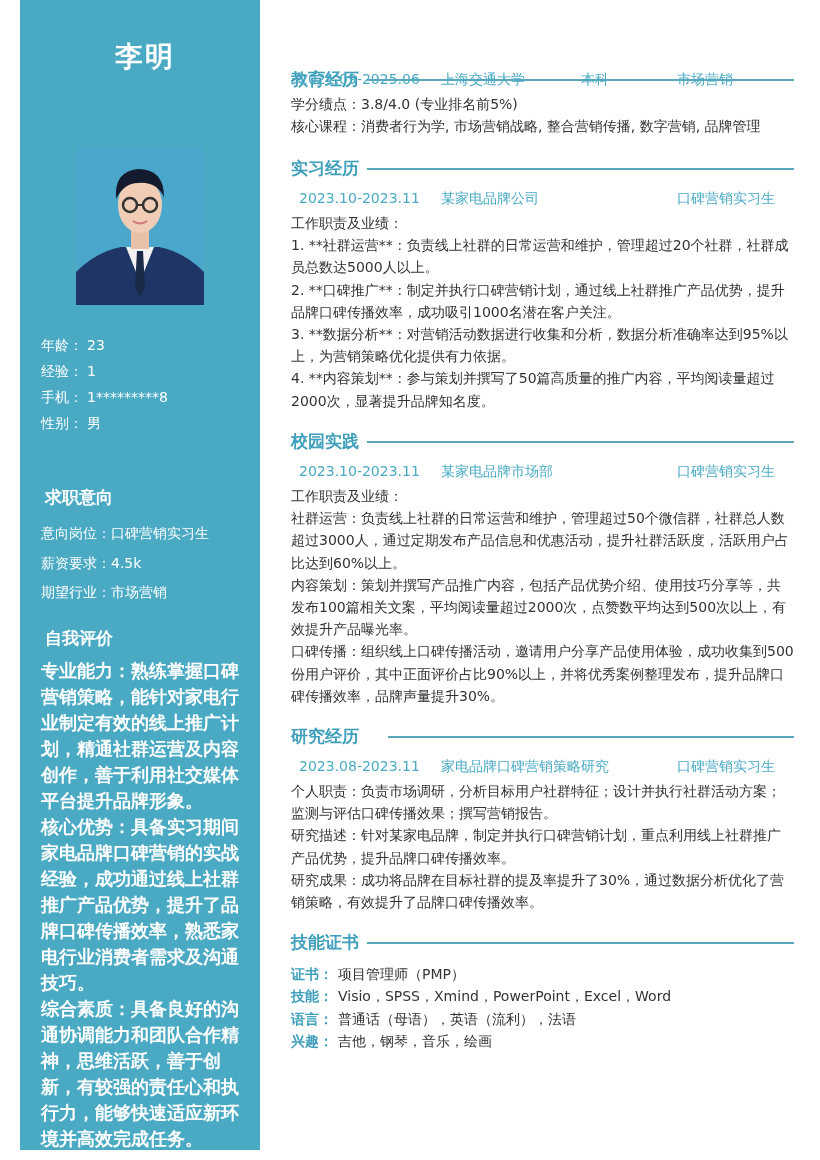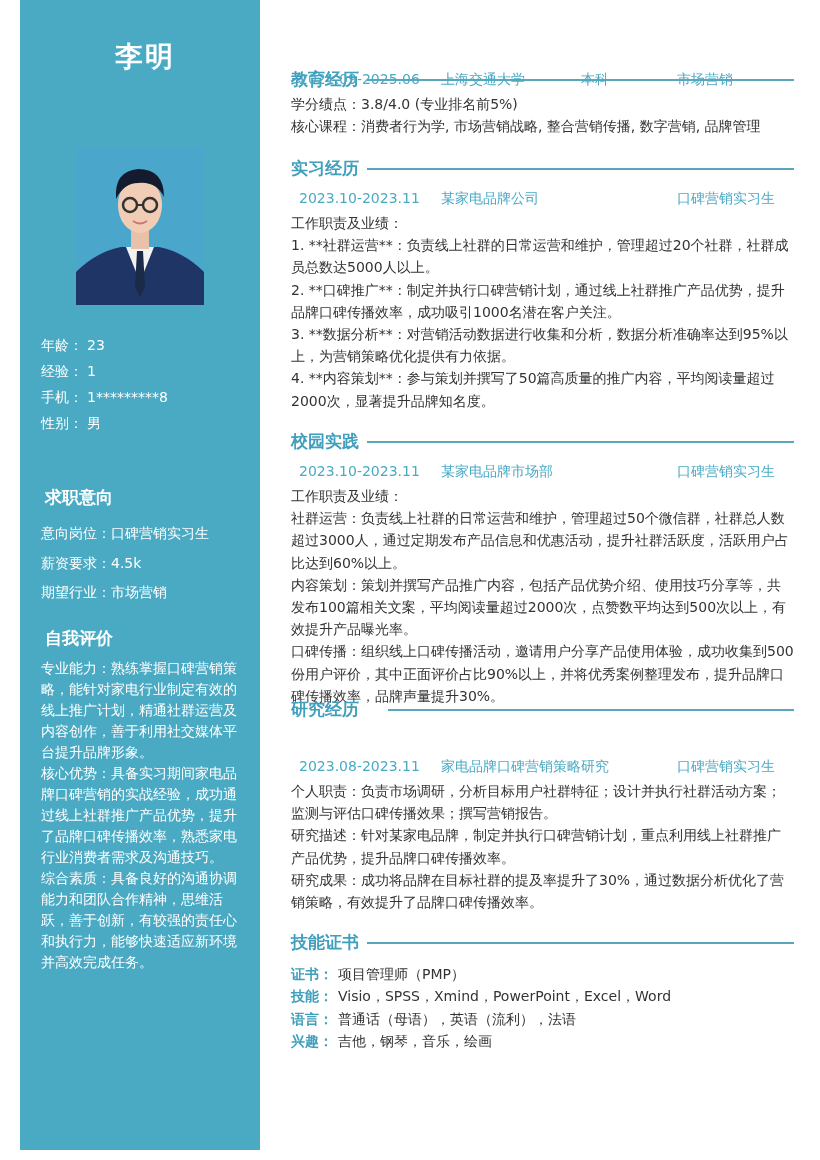--- a/index.html
+++ b/index.html
@@ -8,21 +8,21 @@
   .sidebar { position:absolute; left:20px; top:0; width:240px; height:1150px; background:#4aaac4; color:#fff; }
   .name { position:absolute; top:38px; left:0; width:240px; text-align:center; font-size:28px; font-weight:bold; letter-spacing:2px;padding-left:10px; }
   .photo { position:absolute; left:56px; top:147px; width:128px; height:158px; background:linear-gradient(180deg,#5fb0d0 0%,#3a8fbf 100%); overflow:hidden; }
   .photo svg { width:100%; height:100%; display:block; }
   .info { position:absolute; left:21px; top:334px; font-size:14px; }
   .info .row { height:26px; line-height:22px; white-space:nowrap; }
   .info .k { display:inline-block; width:46px; }
   .side-h { position:absolute; left:25px; font-size:17px; font-weight:bold; }
   .intent { position:absolute; left:21px; top:522px; font-size:14px; }
   .intent .row { height:29.5px; line-height:22px; white-space:nowrap; }
-  .self { position:absolute; left:21px; top:658px; width:205px; font-size:14px; line-height:21px; }
+  .self { position:absolute; left:21px; top:658px; width:205px; font-size:18px; line-height:26px;font-weight:bold; }
   .main { position:absolute; left:291px; top:0; width:503px; }
   .sec-title { position:absolute; left:0; display:flex; align-items:center; width:503px; }
   .sec-title .t { color:#3f9fbc; font-weight:bold; font-size:17px; white-space:nowrap; padding-right:8px; }
   .sec-title .line { flex:1; height:2px; background:#5aa6bb; }
   .meta { position:absolute; left:8px; width:503px; height:20px; color:#4aaac4; font-size:14px; white-space:nowrap; }
   .meta span { position:absolute; top:0; }
   .body-text { position:absolute; left:0; width:503px; font-size:14px; line-height:22.2px; color:#333; }
   .skills { position:absolute; left:0; top:963px; font-size:14px; line-height:22.3px; }
   .skills .k { color:#3f9fbc; font-weight:bold; display:inline-block; width:47px; }
 </style>
@@ -112,21 +112,21 @@
     <span style="left:142px;">某家电品牌市场部</span>
     <span style="left:378px;">口碑营销实习生</span>
   </div>
   <div class="body-text" style="top:485px;">
     <div>工作职责及业绩：</div>
     <div>社群运营：负责线上社群的日常运营和维护，管理超过50个微信群，社群总人数超过3000人，通过定期发布产品信息和优惠活动，提升社群活跃度，活跃用户占比达到60%以上。</div>
     <div>内容策划：策划并撰写产品推广内容，包括产品优势介绍、使用技巧分享等，共发布100篇相关文案，平均阅读量超过2000次，点赞数平均达到500次以上，有效提升产品曝光率。</div>
     <div>口碑传播：组织线上口碑传播活动，邀请用户分享产品使用体验，成功收集到500份用户评价，其中正面评价占比90%以上，并将优秀案例整理发布，提升品牌口碑传播效率，品牌声量提升30%。</div>
   </div>
 
-  <div class="sec-title" style="top:698px;gap:21px;">
+  <div class="sec-title" style="top:725px;gap:21px;">
     <span class="t">研究经历</span>
       <span class="line"></span>
   </div>
   <div class="meta" style="top:758px;">
     <span style="left:0;">2023.08-2023.11</span>
     <span style="left:142px;">家电品牌口碑营销策略研究</span>
     <span style="left:378px;">口碑营销实习生</span>
   </div>
   <div class="body-text" style="top:780px;">
     <div>个人职责：负责市场调研，分析目标用户社群特征；设计并执行社群活动方案；监测与评估口碑传播效果；撰写营销报告。</div>

